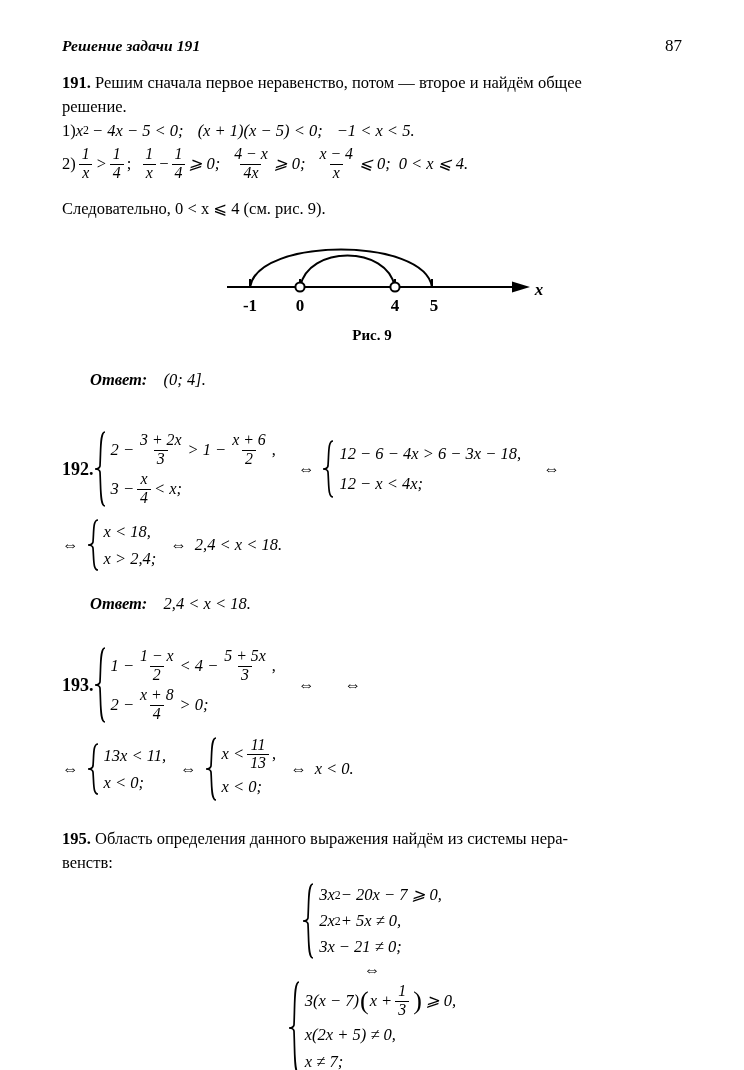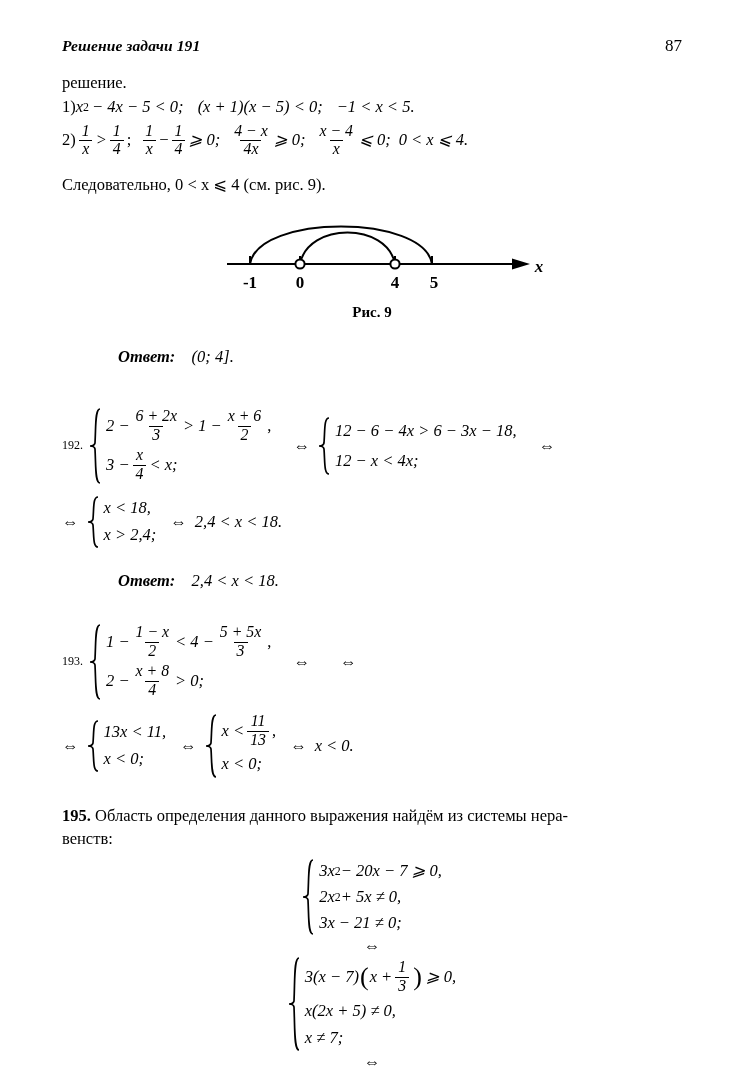--- a/index.html
+++ b/index.html
@@ -109,29 +109,28 @@
     align-items: center;
     white-space: nowrap;
   }
 
   .eqblock {
     display: flex;
     align-items: center;
     font-size: 16.5px;
   }
   .numlabel {
-    font-weight: normal;
-    font-size: 12px;
-    margin-right: 6px;
+    font-weight: bold;
+    font-size: 18px;
   }
   .ans {
     font-size: 16.5px;
     margin-top: 4px;
   }
-  .ans .lbl { font-style: italic; font-weight: bold; margin-left: 28px; }
+  .ans .lbl { font-style: italic; font-weight: bold; }
 
   
   .figure {
     position: relative;
     height: 96px;
     margin-top: 10px;
   }
   .figcaption {
     text-align: center;
     font-weight: bold;
@@ -150,20 +149,24 @@
 
   <div class="header">
     <div class="header-title">Решение задачи 191</div>
     <div class="header-page">87</div>
   </div>
 
   <div class="content">
 
     <div>
 
+      <p class="para">
+        <span class="bold">191.</span>
+        <span>Решим сначала первое неравенство, потом — второе и найдём общее</span>
+      </p>
       <p class="para">решение.</p>
 
       <div class="mrow" style="margin-top:3px;">
         <span>1)</span>
         <span class="mathvar">x</span>
           <sup class="sq">2</sup>
         <span class="mathvar" style="margin-left:3px">− 4x − 5 &lt; 0;</span>
         <span class="gap"></span>
         <span class="mathvar">(x + 1)(x − 5) &lt; 0;</span>
         <span class="gap"></span>
@@ -253,21 +256,21 @@
         <span class="system">
           <span class="brace">
             <svg width="13" height="78" viewBox="0 0 13 78">
               <path d="M11,2 C6,2 7,18 6,36 C5.6,38 4,39 1,39 C4,39 5.6,40 6,42 C7,60 6,76 11,76" fill="none" stroke="#000" stroke-width="1.7"></path>
             </svg>
           </span>
           <span class="rows">
             <div style="height:39px">
               <span class="mathvar">2 −</span>
               <span class="frac mathvar">
-                <span class="num">6 + 2x</span>
+                <span class="num">3 + 2x</span>
                 <span class="den">3</span>
               </span>
               <span class="mathvar">&gt; 1 −</span>
               <span class="frac mathvar">
                 <span class="num">x + 6</span>
                 <span class="den">2</span>
               </span>
               <span>,</span>
             </div>
             <div style="height:39px">

